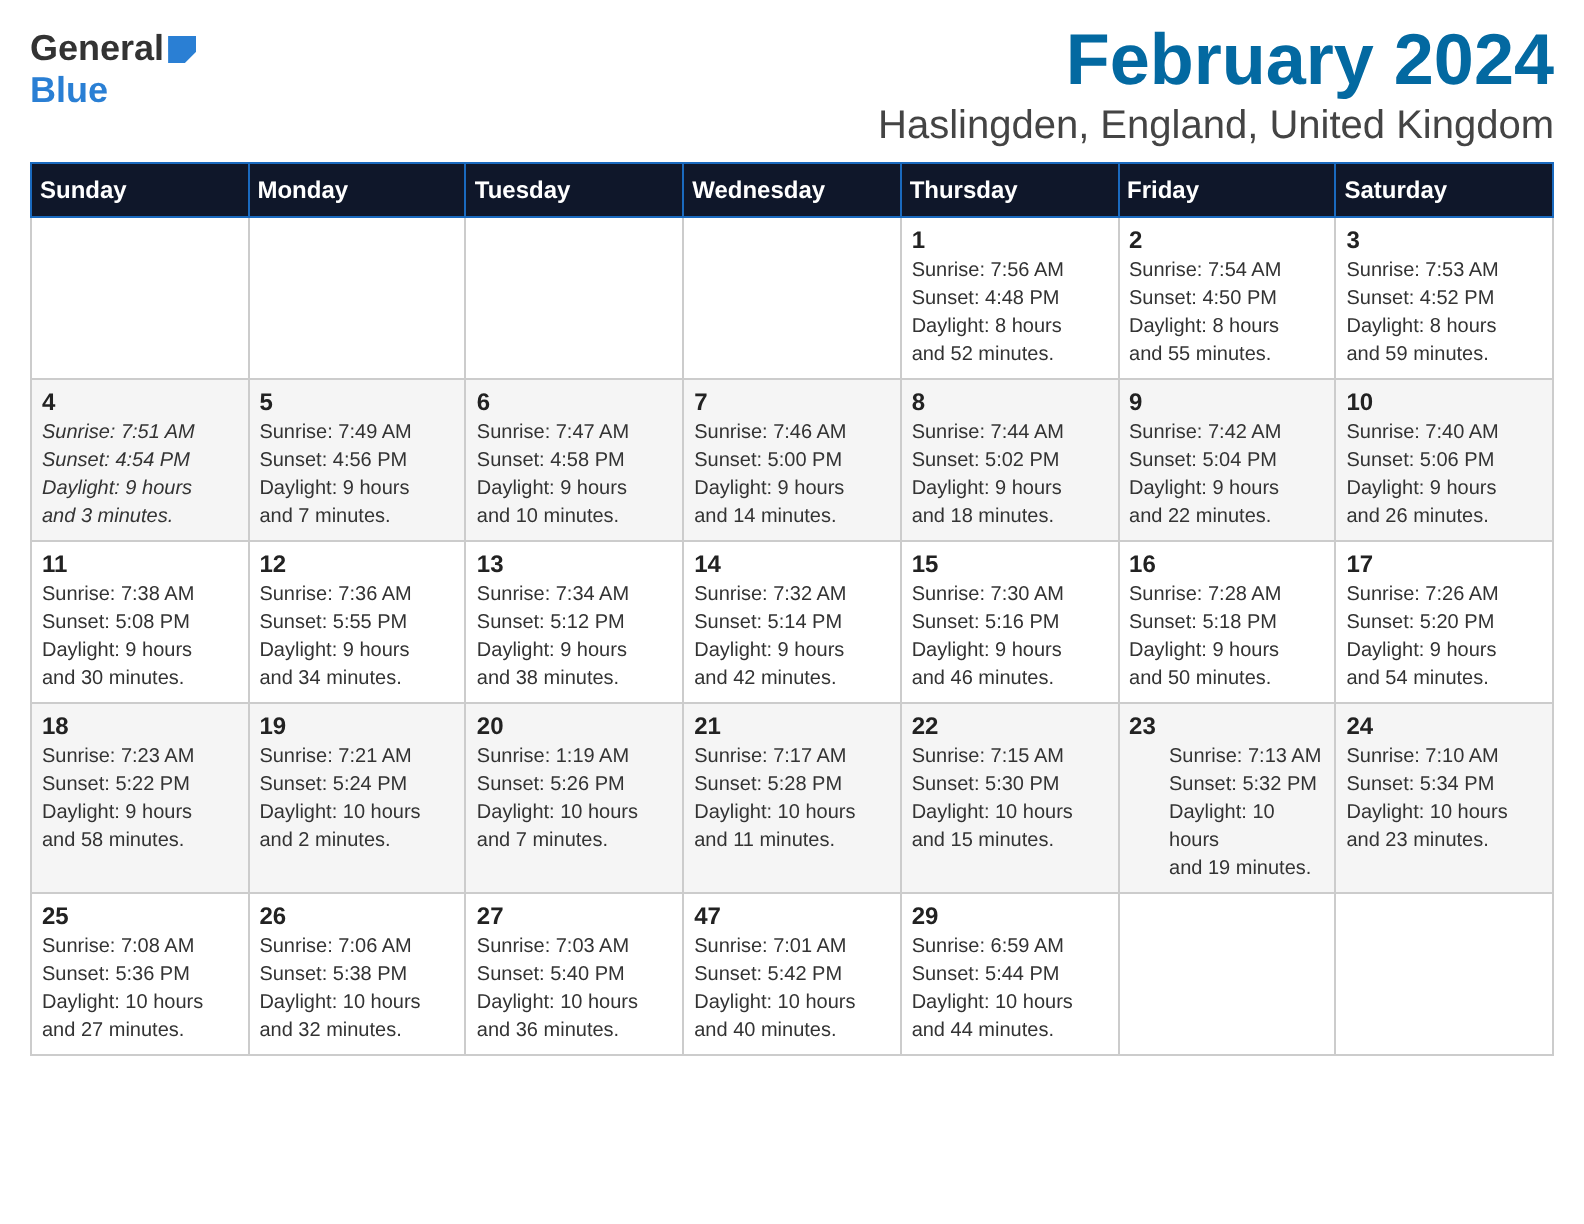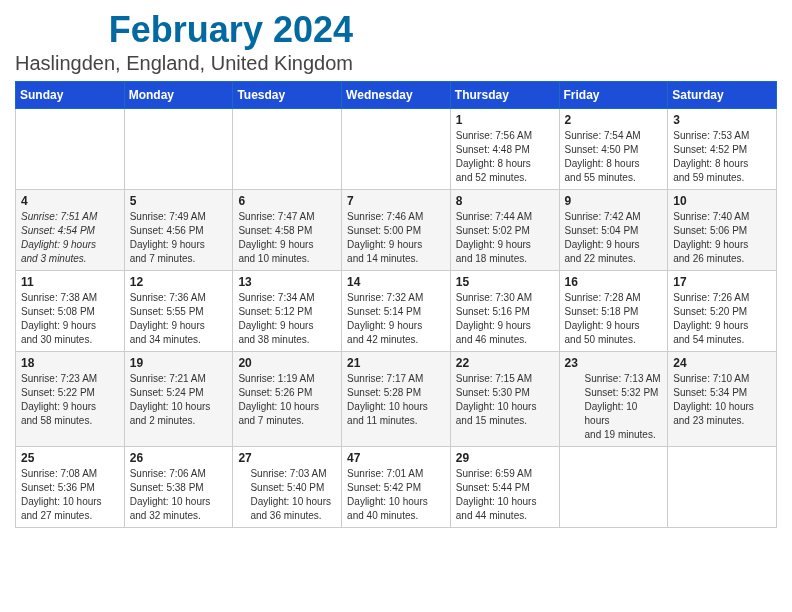--- a/index.html
+++ b/index.html
@@ -57,21 +57,21 @@
       font-size: 20px;
       color: #444;
       margin-top: 2px;
     }
     .calendar {
       width: 100%;
       border-collapse: collapse;
       font-size: 11px;
     }
     .calendar th {
-      background: #1d4ed8;
+      background: #0f172a;
       color: #fff;
       padding: 6px 4px;
       text-align: left;
       font-size: 12px;
       font-weight: bold;
       border: 1px solid #1a6abf;
     }
     .calendar td {
       border: 1px solid #ccc;
       vertical-align: top;
@@ -98,20 +98,27 @@
       background: #fff !important;
     }
     .calendar tr:nth-child(even) td.empty-cell {
       background: #f5f5f5 !important;
     }
   </style>
 </head>
 <body>
 
 <div class="header-area">
+  <div class="logo">
+    <div class="logo-row">
+      <span class="logo-general">General</span>
+      <span class="logo-icon"></span>
+    </div>
+    <span class="logo-blue">Blue</span>
+  </div>
   <div class="title-area">
     <div class="month-title">February 2024</div>
     <div class="location-title">Haslingden, England, United Kingdom</div>
   </div>
 </div>
 
 <table class="calendar">
   <thead>
     <tr>
     <th>Sunday</th>
@@ -314,21 +321,21 @@
         </td>
         <td>
           <div class="day-num">26</div>
           <div class="day-info" style="white-space: pre-line;">Sunrise: 7:06 AM
 Sunset: 5:38 PM
 Daylight: 10 hours
 and 32 minutes.</div>
         </td>
         <td>
           <div class="day-num">27</div>
-          <div class="day-info" style="white-space: pre-line; margin-left: 12px;">Sunrise: 7:03 AM
+          <div class="day-info" style="white-space: pre-line;">Sunrise: 7:03 AM
 Sunset: 5:40 PM
 Daylight: 10 hours
 and 36 minutes.</div>
         </td>
         <td>
           <div class="day-num">47</div>
           <div class="day-info" style="white-space: pre-line;">Sunrise: 7:01 AM
 Sunset: 5:42 PM
 Daylight: 10 hours
 and 40 minutes.</div>

